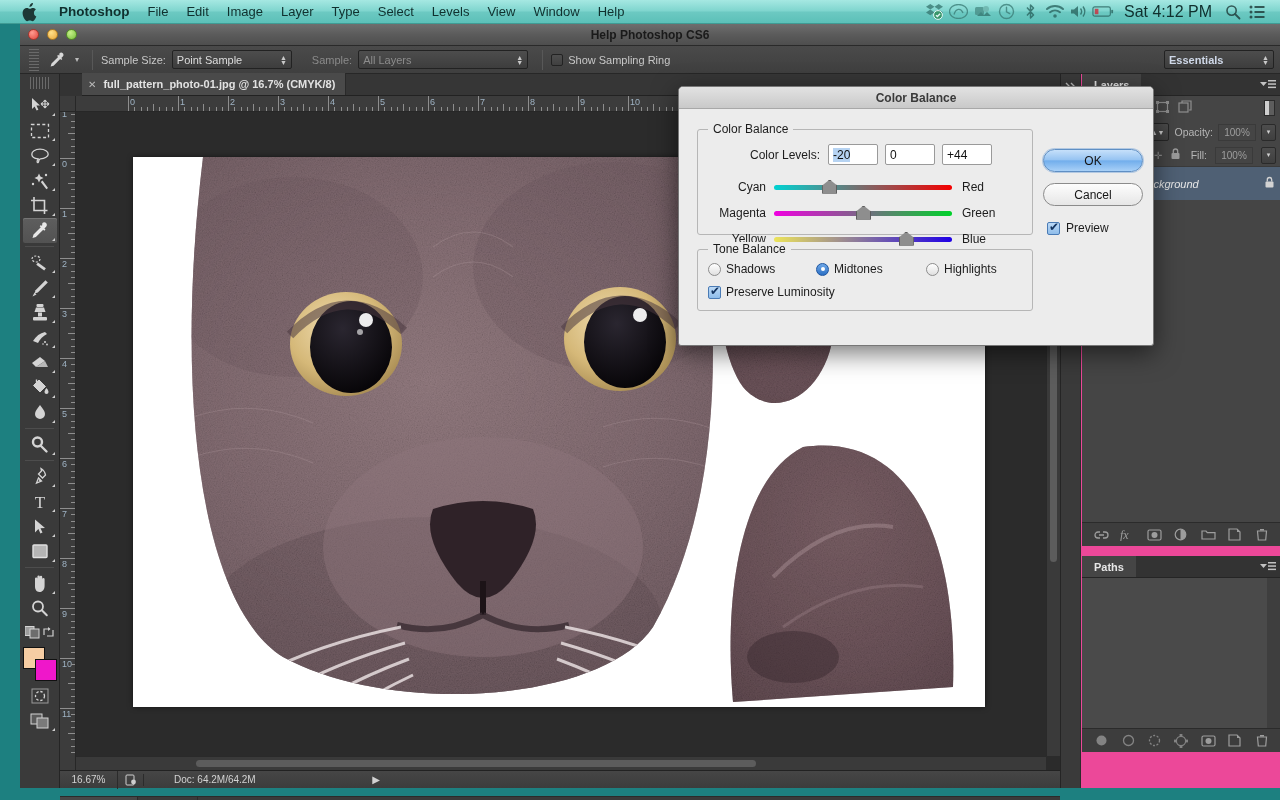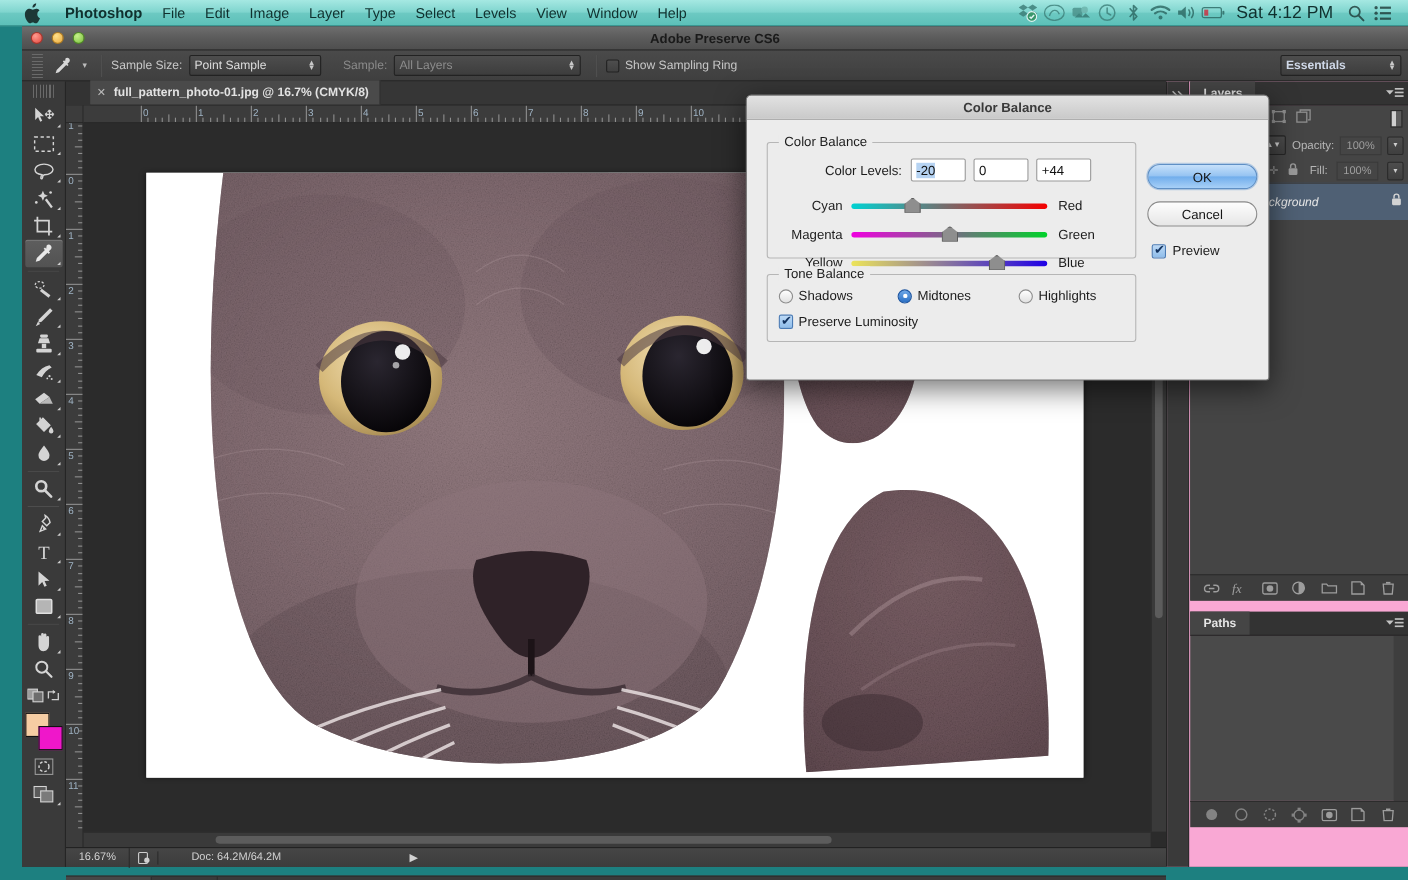--- a/index.html
+++ b/index.html
@@ -116,21 +116,21 @@
 
   
   .bottomdock {
     position:absolute; left:40px; top:772px; width:1000px; height:20px;
     background:#3a3a3a; border-top:1px solid #2b2b2b; display:flex; align-items:stretch; font-size:10.5px;
   }
   .bd-tab { display:flex; align-items:center; padding:0 10px; color:#9a9a9a; border-right:1px solid #2b2b2b; }
   .bd-tab.active { background:#474747; color:#e8e8e8; font-weight:bold; }
 
   
-  .right-dock { position:absolute; left:1040px; top:50px; width:220px; height:714px; background:#f9a8d4; border-left:1px solid #252525; }
+  .right-dock { position:absolute; left:1040px; top:50px; width:220px; height:714px; background:#ec4899; border-left:1px solid #252525; }
   .mini-strip { position:absolute; left:0; top:0; width:20px; height:714px; background:#3a3a3a; border-right:1px solid #2c2c2c; }
   .ms-btn { width:20px; height:26px; display:flex; align-items:center; justify-content:center; }
   .panel-col { position:absolute; left:21px; top:0; width:199px; height:714px; }
   .panel-tabrow { display:flex; height:22px; background:#333; border-bottom:1px solid #252525; align-items:stretch; position:relative; }
   .ptab { padding:0 12px; display:flex; align-items:center; font-size:11px; font-weight:bold; color:#9b9b9b; }
   .ptab.active { background:#454545; color:#e6e6e6; }
   .pmenu { position:absolute; right:4px; top:4px; display:flex; align-items:center; gap:1px; }
   .panel-body { background:#454545; }
   .blend-row { display:flex; align-items:center; height:24px; padding:0 5px; gap:5px; font-size:10.5px; color:#b6b6b6; }
   .mini-sel { height:18px; flex:1; background:linear-gradient(180deg,#4d4d4d,#3f3f3f); border:1px solid #262626; border-radius:2px; display:flex; align-items:center; padding:0 4px; font-size:10px; color:#cfcfcf; }
@@ -301,21 +301,21 @@
   </div>
 
   <div class="ps-window">
 
     <div class="ps-titlebar">
       <div class="traffic">
         <div class="tl red"></div>
         <div class="tl yellow"></div>
         <div class="tl green"></div>
       </div>
-      <div class="ps-title">Adobe Preserve CS6</div>
+      <div class="ps-title">Help Photoshop CS6</div>
     </div>
 
     <div class="options-bar">
       <div class="grip"></div>
       <div class="opt-tool">
         <svg width="18" height="18" viewBox="0 0 18 18">
             <path d="M11.5 2.2c1-1 2.4-1 3.3 0s1 2.4 0 3.3l-1.5 1.5 1 1-1.1 1.1-1-1-6.6 6.6-3 .9.9-3 6.6-6.6-1-1L10.2 3.7l1 1z" fill="#d8d8d8"></path>
           </svg>
       </div>
       <div class="opt-caret">▾</div>

